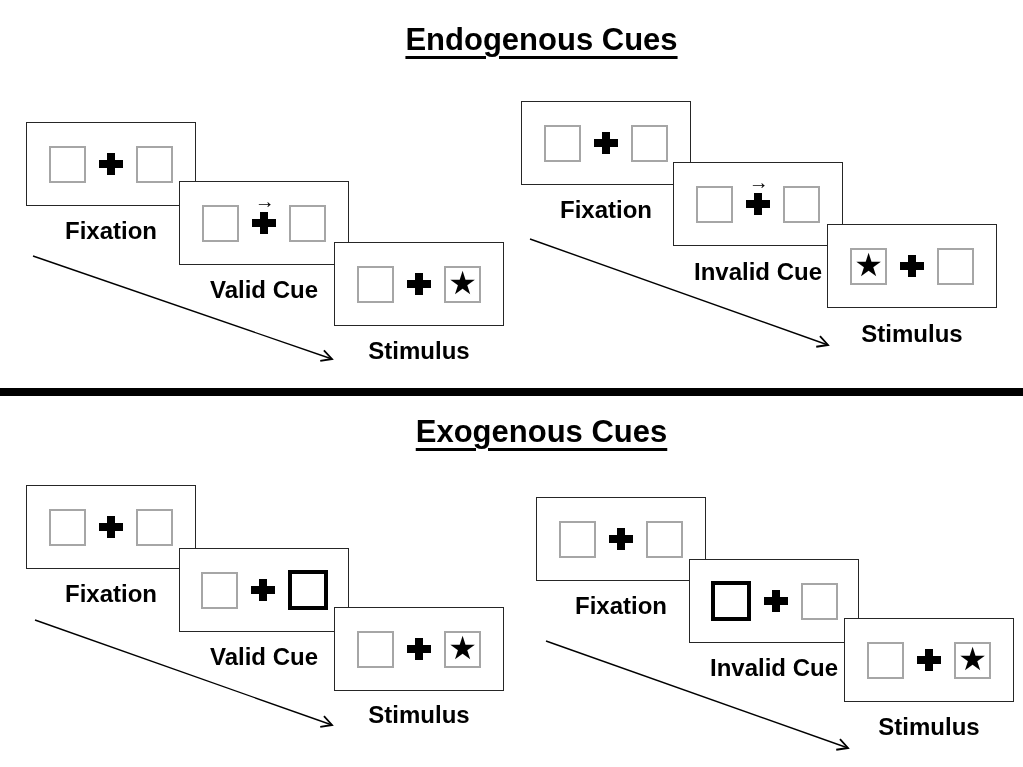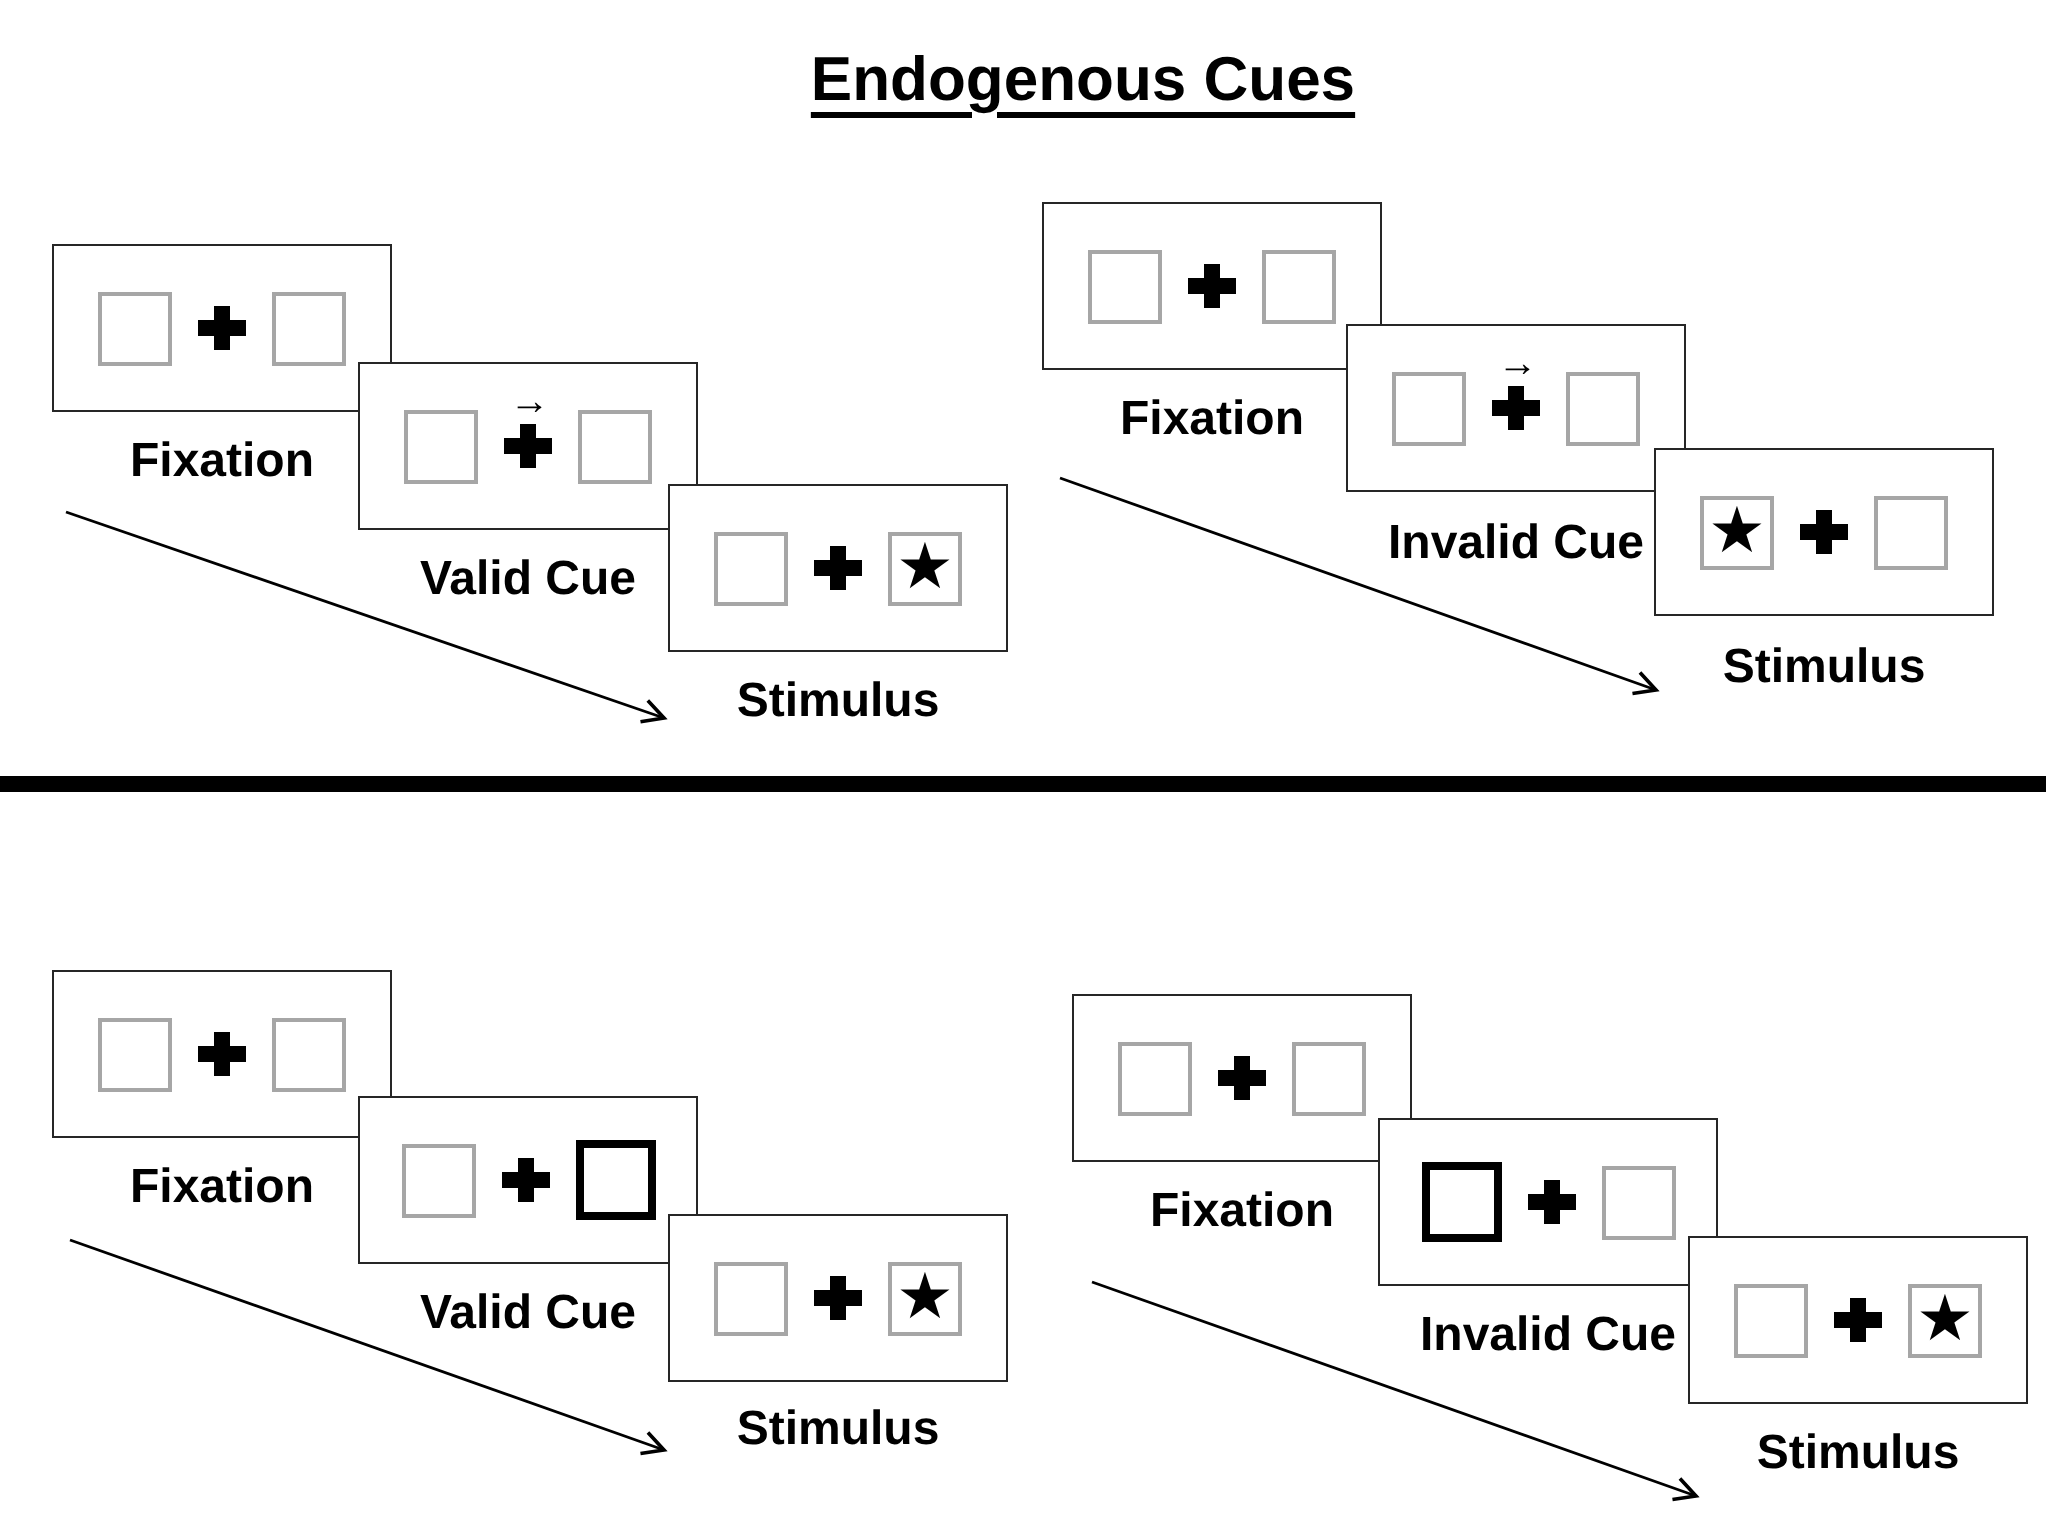--- a/index.html
+++ b/index.html
@@ -43,20 +43,21 @@
   .tl-arrow{position:absolute;z-index:1;}
   .z1{z-index:2}.z2{z-index:3}.z3{z-index:4}
 </style>
 </head>
 <body>
 
 <div class="canvas">
 
   <div class="section-title" style="top:22px">Endogenous Cues</div>
   <div class="divider"></div>
+  <div class="section-title" style="top:414px">Exogenous Cues</div>
 
   <svg class="tl-arrow" style="left:28px;top:250px" width="310" height="115">
     <defs>
         <marker id="ah1" markerWidth="12" markerHeight="12" refX="8.5" refY="5" orient="auto">
           <path d="M1,1 L8.5,5 L1,9" fill="none" stroke="#000" stroke-width="1.3"></path>
         </marker>
       </defs>
     <line x1="5" y1="6" x2="304" y2="109" stroke="#000" stroke-width="1.4" marker-end="url(#ah1)"></line>
   </svg>
 

